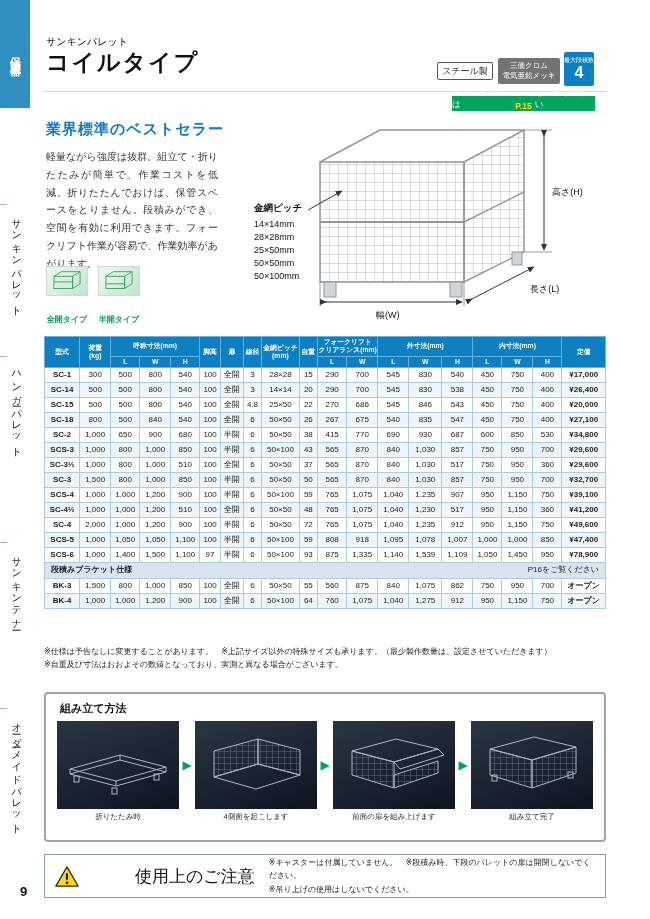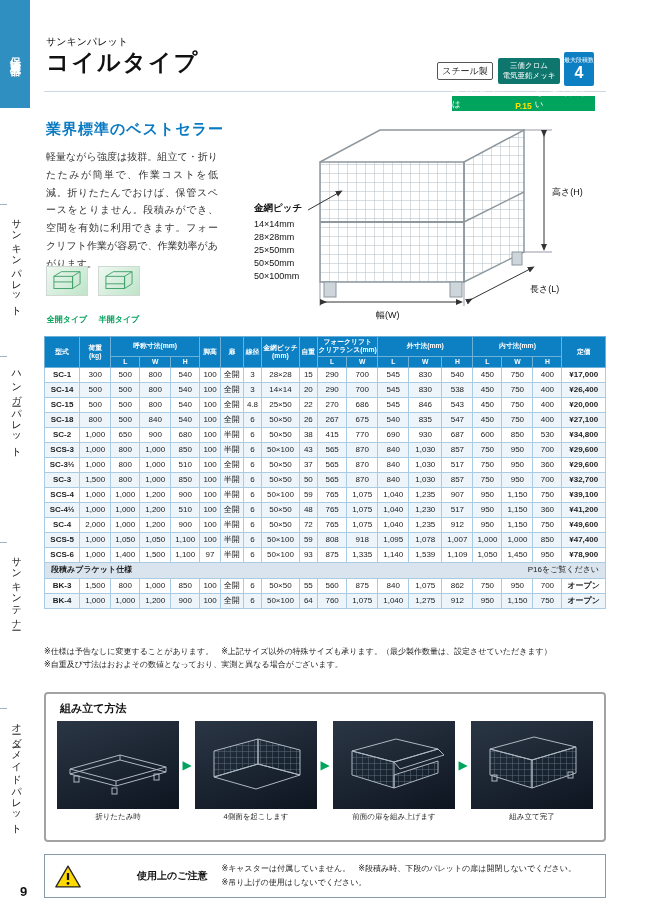--- a/index.html
+++ b/index.html
@@ -17,21 +17,21 @@
   .sb-tick { position:absolute; left:0; width:7px; border-top:1px solid #9fb4c4; }
   .t1 { top:204px; } .t2 { top:356px; } .t3 { top:542px; } .t4 { top:708px; }
   .page-num { position:absolute; left:20px; top:884px; font-size:13px; font-weight:bold; color:#111; }
 
   
   .hd-series { position:absolute; left:46px; top:35px; font-size:10px; color:#111; }
   .hd-title { position:absolute; left:46px; top:47px; font-size:23px; font-weight:bold; color:#111; letter-spacing:2px; }
   .hd-rule { position:absolute; left:44px; top:91px; width:562px; border-top:1px solid #c9d8e6; }
   .badge-steel { position:absolute; left:437px; top:62px; width:56px; height:18px; border:1px solid #555; border-radius:2px;
     font-size:9px; color:#222; background:#fff; display:flex; align-items:center; justify-content:center; }
-  .badge-plating { position:absolute; left:498px; top:58px; width:62px; height:26px; background:#0f766e; color:#fff;
+  .badge-plating { position:absolute; left:498px; top:58px; width:62px; height:26px; background:#737373; color:#fff;
     border-radius:2px; font-size:7.5px; line-height:1.35; text-align:center; white-space:pre-line;
     display:flex; align-items:center; justify-content:center; }
   .badge-stack { position:absolute; left:564px; top:52px; width:30px; height:34px; background:#0d80c4; color:#fff;
     border-radius:2px; display:flex; flex-direction:column; align-items:center; justify-content:center; }
   .badge-stack .lbl { font-size:6px; letter-spacing:0; }
   .badge-stack .val { font-size:16px; font-weight:bold; line-height:1.05; }
   .option-bar { position:absolute; left:452px; top:96px; width:143px; height:15px; background:#00a45c; color:#fff;
     font-size:8.5px; display:flex; align-items:flex-end; justify-content:center; gap:3px; }
   .option-bar .pg { color:#ffe100; font-weight:bold; }
 
@@ -71,21 +71,21 @@
   .step { width:122px; }
   .step .photo { width:122px; height:88px; background:linear-gradient(160deg,#2b3645,#0d1520);
     display:flex; align-items:center; justify-content:center; }
   .step .cap { margin-top:3px; font-size:7.5px; text-align:center; color:#222; white-space:nowrap; }
   .step-arrow { width:16px; height:88px; display:flex; align-items:center; justify-content:center;
     color:#00a45c; font-size:12px; }
 
   
   .caution { position:absolute; left:44px; top:854px; width:562px; height:44px; border:1px solid #8a9aa8;
     display:flex; align-items:center; gap:8px; padding:0 10px; background:#fff; }
-  .caution-title { font-size:10px; font-weight:bold; color:#111; white-space:nowrap;margin-left:48px; }
+  .caution-title { font-size:17px; font-weight:normal; color:#111; white-space:nowrap;margin-left:48px; }
   .caution-notes { font-size:8px; line-height:1.7; color:#222; margin-left:6px; }
 </style>
 </head>
 <body>
 
 <svg width="0" height="0" style="position:absolute">
   <defs>
     <pattern id="meshMain" width="9" height="9" patternUnits="userSpaceOnUse">
       <path d="M9 0H0V9" fill="none" stroke="#b2bcc4" stroke-width="1"></path>
     </pattern>

